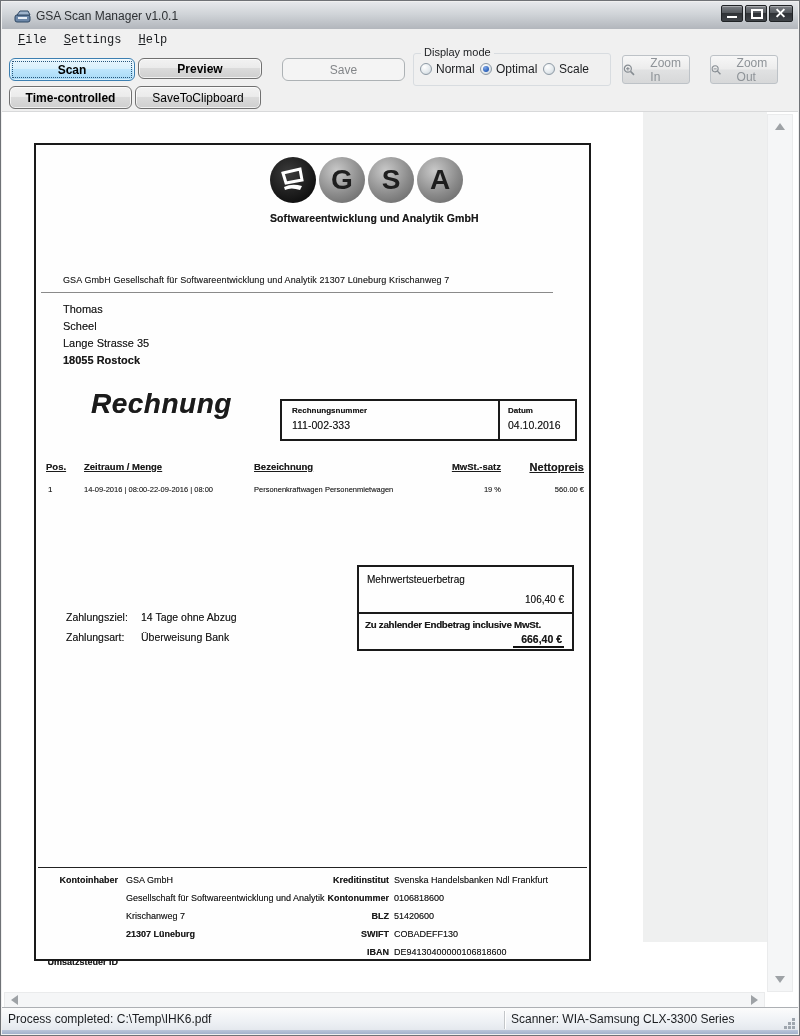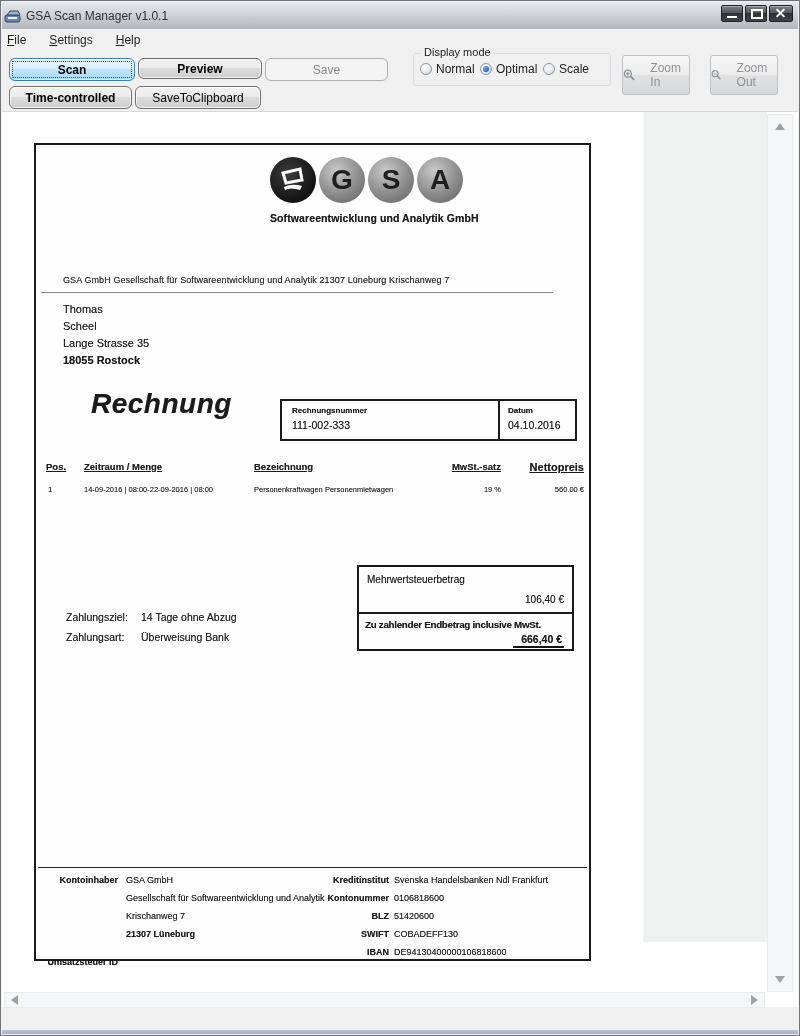--- a/index.html
+++ b/index.html
@@ -2,66 +2,66 @@
 <html><head>
 <meta charset="utf-8">
 <style>
   html,body{margin:0;padding:0;background:#fff;}
   .window{position:relative;width:800px;height:1036px;box-sizing:border-box;
     font-family:"Liberation Sans",sans-serif;background:#F0F0F0;
     border:1px solid #6F7276;overflow:hidden;}
   
   .titlebar{position:absolute;left:1px;right:1px;top:1px;height:27px;
     background:linear-gradient(180deg,#E6E8EB 0%,#D0D4D8 45%,#B2B6BC 100%);
-    display:flex;align-items:center;padding-left:2px;box-sizing:border-box;}
+    display:flex;align-items:center;padding-left:12px;box-sizing:border-box;}
   .titlebar .title{font-size:12px;color:#2E3134;margin-left:5px;}
   .winbtns{position:absolute;right:5px;top:3px;display:flex;gap:2px;}
   .winbtn{position:relative;width:20px;height:15px;border:1px solid #202326;border-radius:2px;
     background:linear-gradient(180deg,#7E8287 0%,#54585D 46%,#2F3236 50%,#3F4348 100%);
     box-shadow:inset 0 1px 0 rgba(255,255,255,.35);cursor:default;}
   .winbtn[data-name="minimize-button"]::after{content:"";position:absolute;left:5px;right:5px;bottom:3px;height:2px;background:#fff;}
   .winbtn[data-name="maximize-button"]::after{content:"";position:absolute;left:5px;top:3px;width:8px;height:6px;border:2px solid #fff;border-top-width:2px;}
   .winbtn[data-name="close-button"]{width:22px;}
   .winbtn[data-name="close-button"]::before,
   .winbtn[data-name="close-button"]::after{content:"";position:absolute;left:5px;top:6px;width:11px;height:2px;background:#fff;}
   .winbtn[data-name="close-button"]::before{transform:rotate(45deg);}
   .winbtn[data-name="close-button"]::after{transform:rotate(-45deg);}
   
   .menubar{position:absolute;left:1px;right:1px;top:28px;height:22px;background:#F0F0F0;
-    display:flex;align-items:center;padding-left:2px;gap:17px;font-size:12px;color:#1B1D20;}
+    display:flex;align-items:center;padding-left:13px;gap:11px;font-size:12px;color:#1B1D20;font-family:Liberation Mono, monospace;}
   .menuitem{padding:1px 3px;}
   .menuitem .accel{text-decoration:underline;}
   
   .btn{position:absolute;box-sizing:border-box;border:1px solid #707070;border-radius:6px;
     background:linear-gradient(180deg,#F2F2F2 0%,#EBEBEB 45%,#DBDBDB 50%,#CFCFCF 100%);
     box-shadow:inset 0 0 0 1px rgba(255,255,255,.7);
     font-size:12px;color:#000;display:flex;align-items:center;justify-content:center;cursor:default;}
   .btn.bold{font-weight:bold;}
   .btn.focused{border-color:#3C7FB1;
     background:linear-gradient(180deg,#EAF6FD 0%,#D9F0FC 45%,#BEE6FD 50%,#A7D9F5 100%);
     box-shadow:inset 0 0 0 1px rgba(255,255,255,.55);}
   .btn.focused::after{content:"";position:absolute;inset:2px;border:1px dotted #27567B;border-radius:1px;}
-  .btn.disabled{background:#F4F4F4;border-color:#ADB2B5;color:#838689;box-shadow:none;}
+  .btn.disabled{background:#F4F4F4;border-color:#ADB2B5;color:#838689;box-shadow:none;margin-left:17px;}
   #btn-scan{left:8px;top:57px;width:126px;height:23px;}
   #btn-preview{left:137px;top:57px;width:124px;height:21px;}
   #btn-save{left:264px;top:57px;width:123px;height:23px;}
   #btn-time{left:8px;top:85px;width:123px;height:23px;}
   #btn-clip{left:134px;top:85px;width:126px;height:23px;}
   
   .groupbox{position:absolute;left:412px;top:52px;width:196px;height:31px;
     border:1px solid #D8DCE0;border-radius:3px;}
   .groupbox .gb-label{position:absolute;top:-8px;left:7px;background:#F0F0F0;padding:0 3px;
     font-size:11px;color:#1B1D20;}
   .radio-item{position:absolute;top:8px;display:flex;align-items:center;gap:4px;font-size:12px;color:#1B1D20;}
   .radio{position:relative;width:12px;height:12px;border-radius:50%;box-sizing:border-box;
     border:1px solid #8E9AA5;background:radial-gradient(circle at 35% 30%,#FFFFFF,#E2E8EC 60%,#BCC7CF);}
   .radio.selected::after{content:"";position:absolute;left:2px;top:2px;width:6px;height:6px;border-radius:50%;
     background:radial-gradient(circle at 35% 30%,#7FA8E8,#2A5FB8 70%);}
   
-  .zoombtn{position:absolute;top:54px;width:68px;height:40px;box-sizing:border-box;
+  .zoombtn{position:absolute;top:54px;width:68px;height:29px;box-sizing:border-box;
     border:1px solid #BDC2C7;border-radius:3px;
     background:linear-gradient(180deg,#F7F7F7 0%,#ECECEC 48%,#E0E1E2 52%,#D7D8D9 100%);
     color:#8E9398;font-size:12px;display:flex;align-items:center;justify-content:center;gap:15px;}
   #zoom-in{left:621px;}
   #zoom-out{left:709px;}
   
   .viewer{position:absolute;left:1px;right:1px;top:110px;height:896px;background:#FFFFFF;
     border-top:1px solid #D8D9DA;box-sizing:border-box;}
   .shade{position:absolute;left:641px;top:0;width:124px;height:830px;background:#EFF0F0;}
   .vscroll{position:absolute;left:765px;top:2px;width:26px;height:878px;background:#F5F6F7;border:1px solid #EAEBEC;box-sizing:border-box;}
@@ -236,16 +236,24 @@
     <div class="vscroll" data-name="vertical-scrollbar">
       <div class="arrow-up" data-name="scroll-up-icon"></div>
       <div class="arrow-down" data-name="scroll-down-icon"></div>
     </div>
     <div class="hscroll" data-name="horizontal-scrollbar">
       <div class="arrow-left" data-name="scroll-left-icon"></div>
       <div class="arrow-right" data-name="scroll-right-icon"></div>
     </div>
   </div>
 
+  <div style="position:absolute;left:1px;right:1px;top:1006px;height:25px;background:linear-gradient(180deg,#FCFCFC,#EDF0F4 60%,#E2E6EC);border-top:1px solid #ADB0B4;box-sizing:border-box;font-size:12px;color:#1B1D20;" data-name="status-bar">
+    <span style="position:absolute;left:6px;top:4px;" data-name="status-message">Process completed: C:\Temp\IHK6.pdf</span>
+    <span style="position:absolute;left:502px;top:3px;bottom:3px;width:1px;background:#C3C6C9;box-shadow:1px 0 0 #FFF;" data-name="status-separator"></span>
+    <span style="position:absolute;left:509px;top:4px;" data-name="scanner-status">Scanner: WIA-Samsung CLX-3300 Series</span>
+    <span style="position:absolute;right:3px;bottom:3px;width:12px;height:12px;" data-name="resize-grip-icon">
+      <span style="position:absolute;right:0;bottom:0;width:3px;height:3px;background:#9FA6AE;box-shadow:-4px 0 #9FA6AE,0 -4px #9FA6AE,-8px 0 #9FA6AE,-4px -4px #9FA6AE,0 -8px #9FA6AE;"></span>
+    </span>
+  </div>
 
   <div style="position:absolute;left:1px;right:1px;bottom:1px;height:4px;background:linear-gradient(180deg,#BAC5D9,#A3B1CB);" data-name="window-bottom-frame"></div>
 
 </div>
 
 </body></html>

